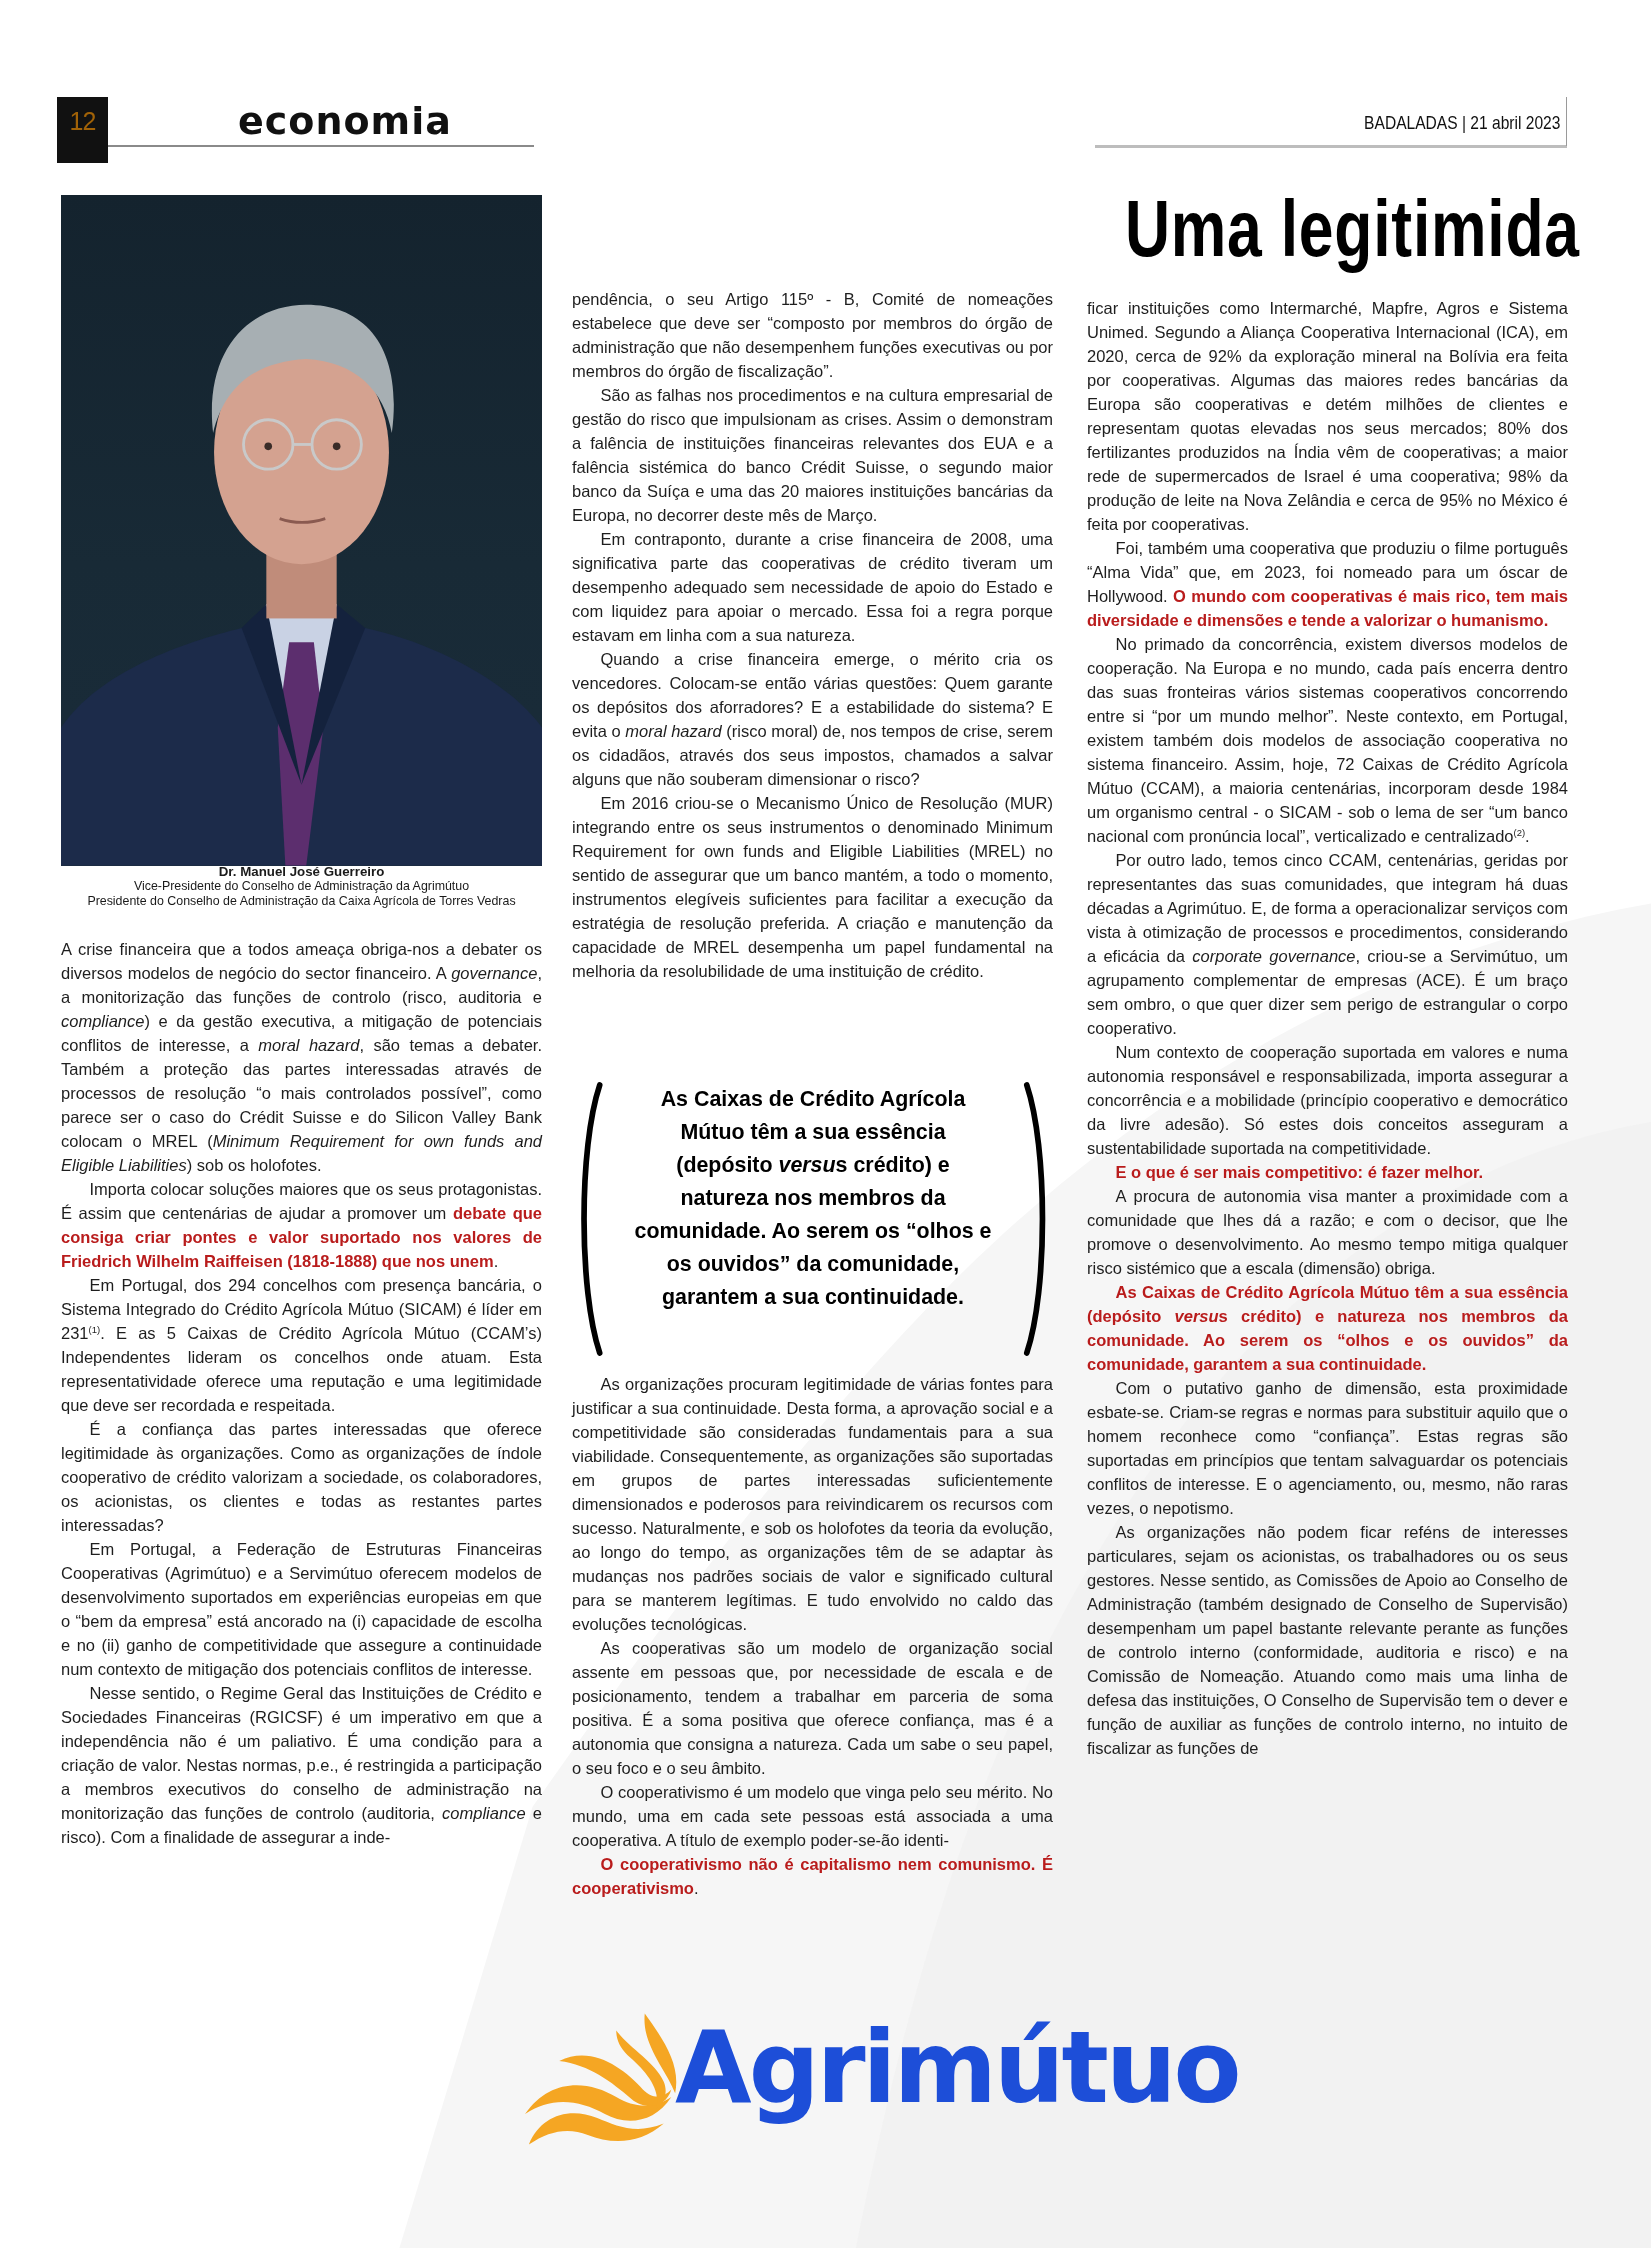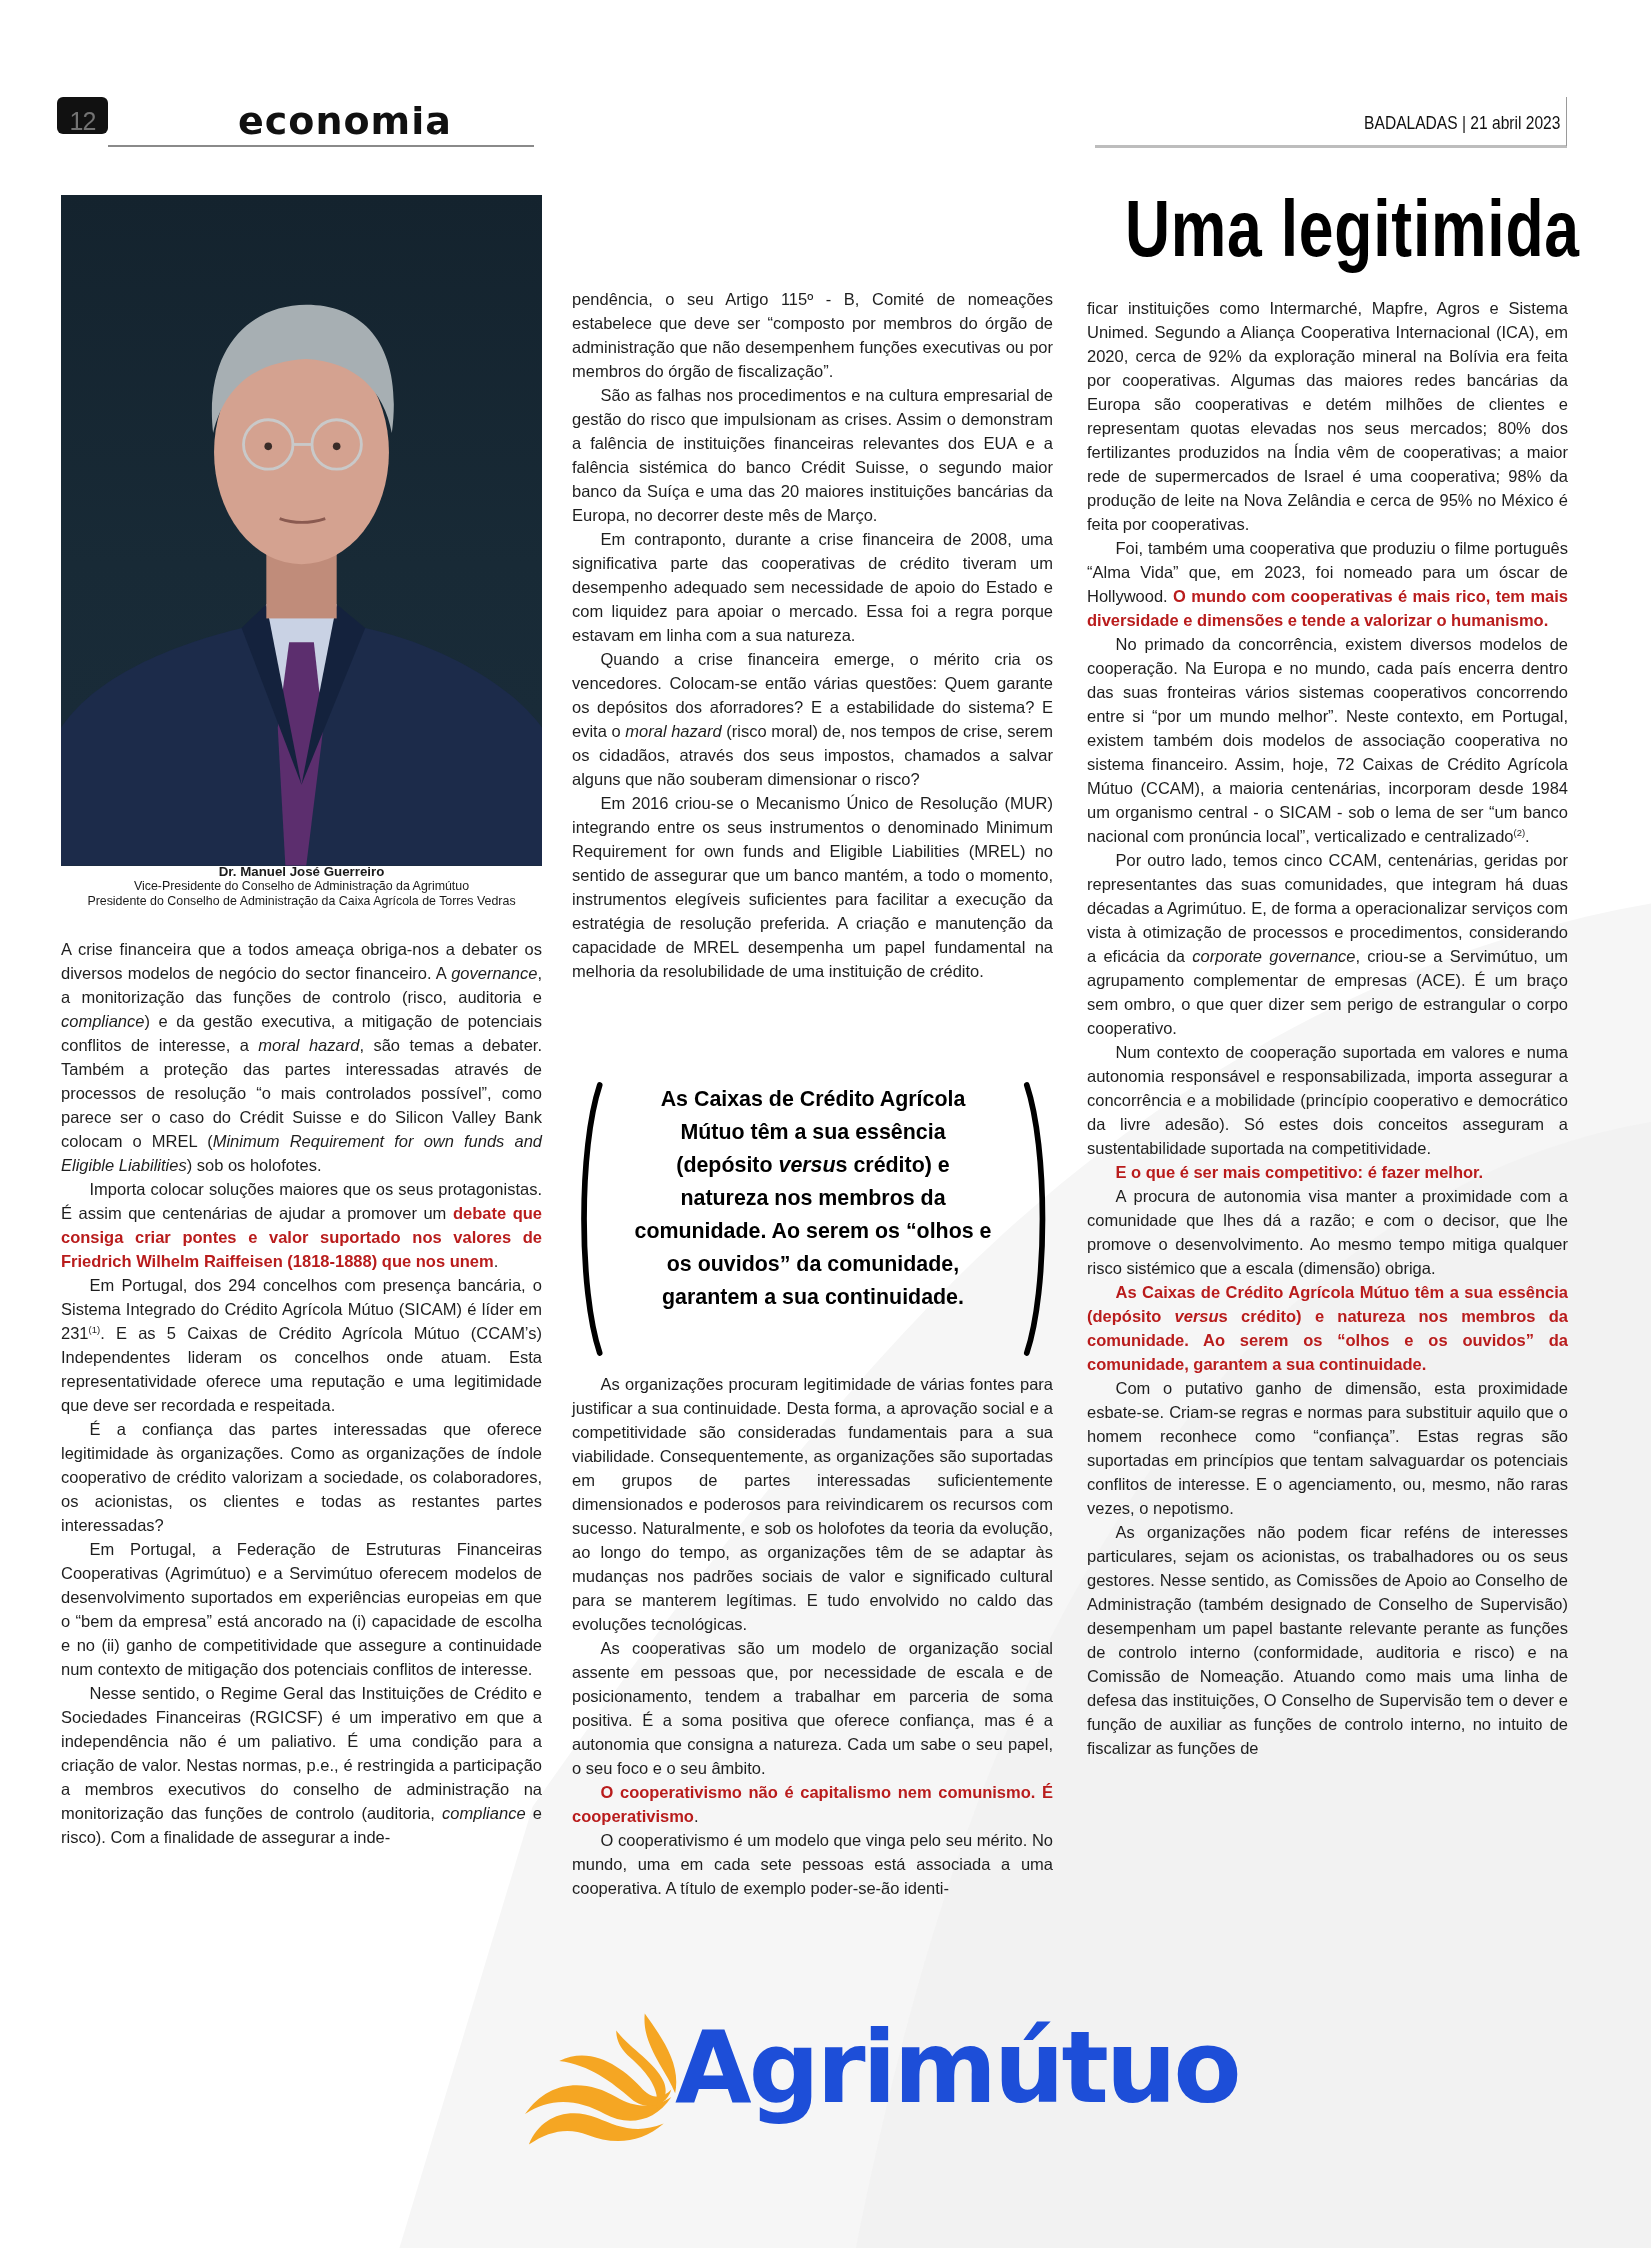--- a/index.html
+++ b/index.html
@@ -4,23 +4,23 @@
   <style>
     html, body { margin: 0; padding: 0; }
     body {
       width: 1651px; height: 2248px; position: relative; overflow: hidden;
       background: #ffffff;
       font-family: "Liberation Sans", sans-serif; color: #1a1a1a;
     }
     
     .bg-swoosh { position: absolute; left: 0; top: 0; width: 1651px; height: 2248px; z-index: 0; }
     .page-number {
-      position: absolute; left: 57px; top: 97px; width: 51px; height: 37px;
-      background: #111; color: #737373; font-size: 25px; line-height: 49px; text-align: center;
-      font-family: "Liberation Sans", sans-serif; letter-spacing: -1px; z-index: 2; border-radius: 6px;
+      position: absolute; left: 57px; top: 97px; width: 51px; height: 66px;
+      background: #111; color: #a16207; font-size: 25px; line-height: 49px; text-align: center;
+      font-family: "Liberation Sans", sans-serif; letter-spacing: -1px; z-index: 2;
     }
     .section-name {
       position: absolute; left: 238px; top: 99px; font-size: 38px; font-weight: bold;
       letter-spacing: 1px; font-family: "DejaVu Sans", sans-serif; color: #111; z-index: 2;
     }
     .rule-left { position: absolute; left: 108px; top: 145px; width: 426px; height: 1.9px; background: #8a8a8a; z-index: 2; }
     .rule-right { position: absolute; left: 1095px; top: 145px; width: 472px; height: 2.9px; background: #bdbdbd; z-index: 2; }
     .rule-right-v { position: absolute; left: 1566px; top: 97px; width: 1px; height: 49px; background: #9a9a9a; z-index: 2; }
     .masthead {
       position: absolute; right: 91px; top: 112px; font-size: 19px; color: #111;
@@ -141,22 +141,22 @@
   </svg>
   <div class="pq-text"><span>As Caixas de Crédito Agrícola Mútuo têm a sua essência (depósito </span><i>versu</i><span>s crédito) e natureza nos membros da comunidade. Ao serem os “olhos e os ouvidos” da comunidade, garantem a sua continuidade.</span></div>
   <svg class="paren r" viewBox="0 0 30 290">
     <path d="M4 4 C26 70 26 220 4 286" stroke="#000" stroke-width="6" fill="none" stroke-linecap="round"></path>
   </svg>
 </div>
 
 <div class="col col2b">
   <p class="ind">As organizações procuram legitimidade de várias fontes para justificar a sua continuidade. Desta forma, a aprovação social e a competitividade são consideradas fundamentais para a sua viabilidade. Consequentemente, as organizações são suportadas em grupos de partes interessadas suficientemente dimensionados e poderosos para reivindicarem os recursos com sucesso. Naturalmente, e sob os holofotes da teoria da evolução, ao longo do tempo, as organizações têm de se adaptar às mudanças nos padrões sociais de valor e significado cultural para se manterem legítimas. E tudo envolvido no caldo das evoluções tecnológicas.</p>
   <p class="ind">As cooperativas são um modelo de organização social assente em pessoas que, por necessidade de escala e de posicionamento, tendem a trabalhar em parceria de soma positiva. É a soma positiva que oferece confiança, mas é a autonomia que consigna a natureza. Cada um sabe o seu papel, o seu foco e o seu âmbito.</p>
+  <p class="ind">O cooperativismo é um modelo que vinga pelo seu mérito. No mundo, uma em cada sete pessoas está associada a uma cooperativa. A título de exemplo poder-se-ão identi-</p>
   <p class="ind"><span class="b">O cooperativismo não é capitalismo nem comunismo. É cooperativismo</span><span>.</span></p>
-  <p class="ind">O cooperativismo é um modelo que vinga pelo seu mérito. No mundo, uma em cada sete pessoas está associada a uma cooperativa. A título de exemplo poder-se-ão identi-</p>
 </div>
 
 <div class="col col3">
   <p>ficar instituições como Intermarché, Mapfre, Agros e Sistema Unimed. Segundo a Aliança Cooperativa Internacional (ICA), em 2020, cerca de 92% da exploração mineral na Bolívia era feita por cooperativas. Algumas das maiores redes bancárias da Europa são cooperativas e detém milhões de clientes e representam quotas elevadas nos seus mercados; 80% dos fertilizantes produzidos na Índia vêm de cooperativas; a maior rede de supermercados de Israel é uma cooperativa; 98% da produção de leite na Nova Zelândia e cerca de 95% no México é feita por cooperativas.</p>
   <p class="ind"><span>Foi, também uma cooperativa que produziu o filme português “Alma Vida” que, em 2023, foi nomeado para um óscar de Hollywood. </span><span class="b">O mundo com cooperativas é mais rico, tem mais diversidade e dimensões e tende a valorizar o humanismo.</span></p>
   <p class="ind"><span>No primado da concorrência, existem diversos modelos de cooperação. Na Europa e no mundo, cada país encerra dentro das suas fronteiras vários sistemas cooperativos concorrendo entre si “por um mundo melhor”. Neste contexto, em Portugal, existem também dois modelos de associação cooperativa no sistema financeiro. Assim, hoje, 72 Caixas de Crédito Agrícola Mútuo (CCAM), a maioria centenárias, incorporam desde 1984 um organismo central - o SICAM - sob o lema de ser “um banco nacional com pronúncia local”, verticalizado e centralizado</span><sup>(2)</sup><span>.</span></p>
   <p class="ind"><span>Por outro lado, temos cinco CCAM, centenárias, geridas por representantes das suas comunidades, que integram há duas décadas a Agrimútuo. E, de forma a operacionalizar serviços com vista à otimização de processos e procedimentos, considerando a eficácia da </span><i>corporate governance</i><span>, criou-se a Servimútuo, um agrupamento complementar de empresas (ACE). É um braço sem ombro, o que quer dizer sem perigo de estrangular o corpo cooperativo.</span></p>
   <p class="ind">Num contexto de cooperação suportada em valores e numa autonomia responsável e responsabilizada, importa assegurar a concorrência e a mobilidade (princípio cooperativo e democrático da livre adesão). Só estes dois conceitos asseguram a sustentabilidade suportada na competitividade.</p>
   <p class="ind b">E o que é ser mais competitivo: é fazer melhor.</p>
   <p class="ind">A procura de autonomia visa manter a proximidade com a comunidade que lhes dá a razão; e com o decisor, que lhe promove o desenvolvimento. Ao mesmo tempo mitiga qualquer risco sistémico que a escala (dimensão) obriga.</p>

